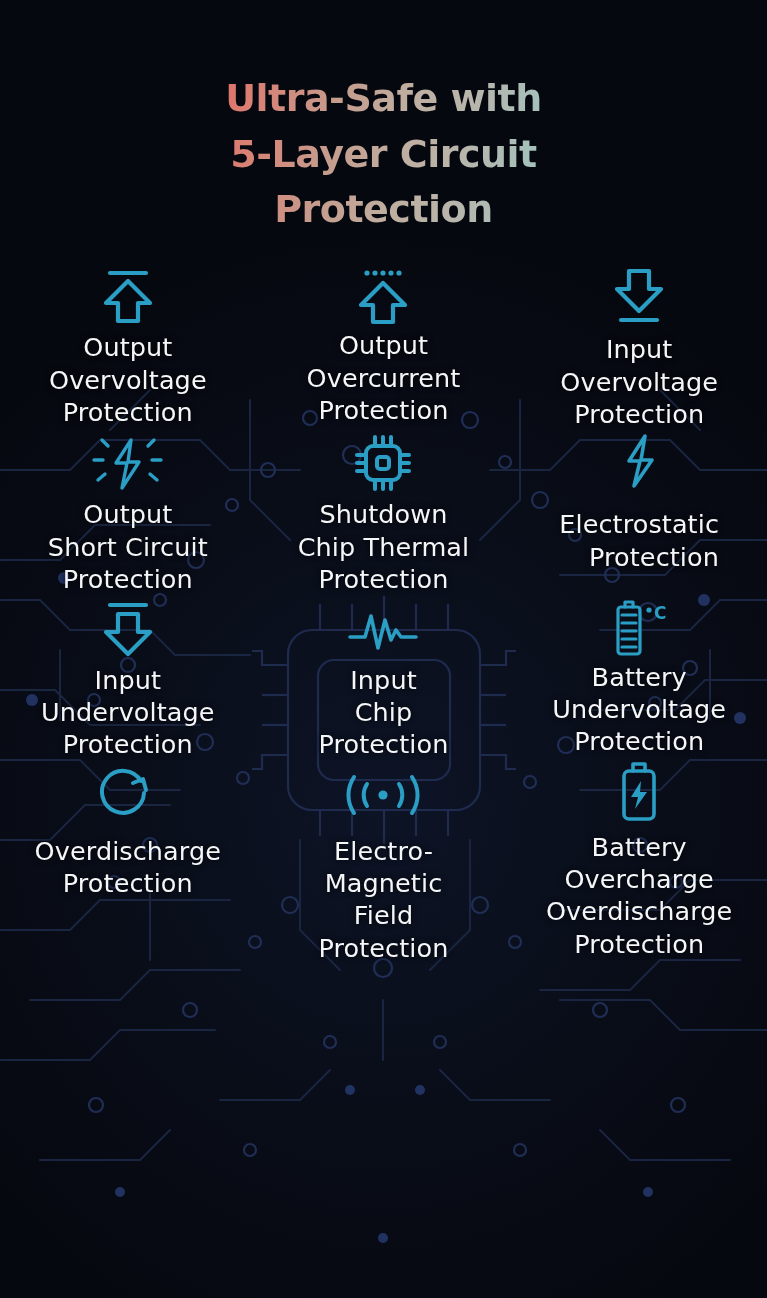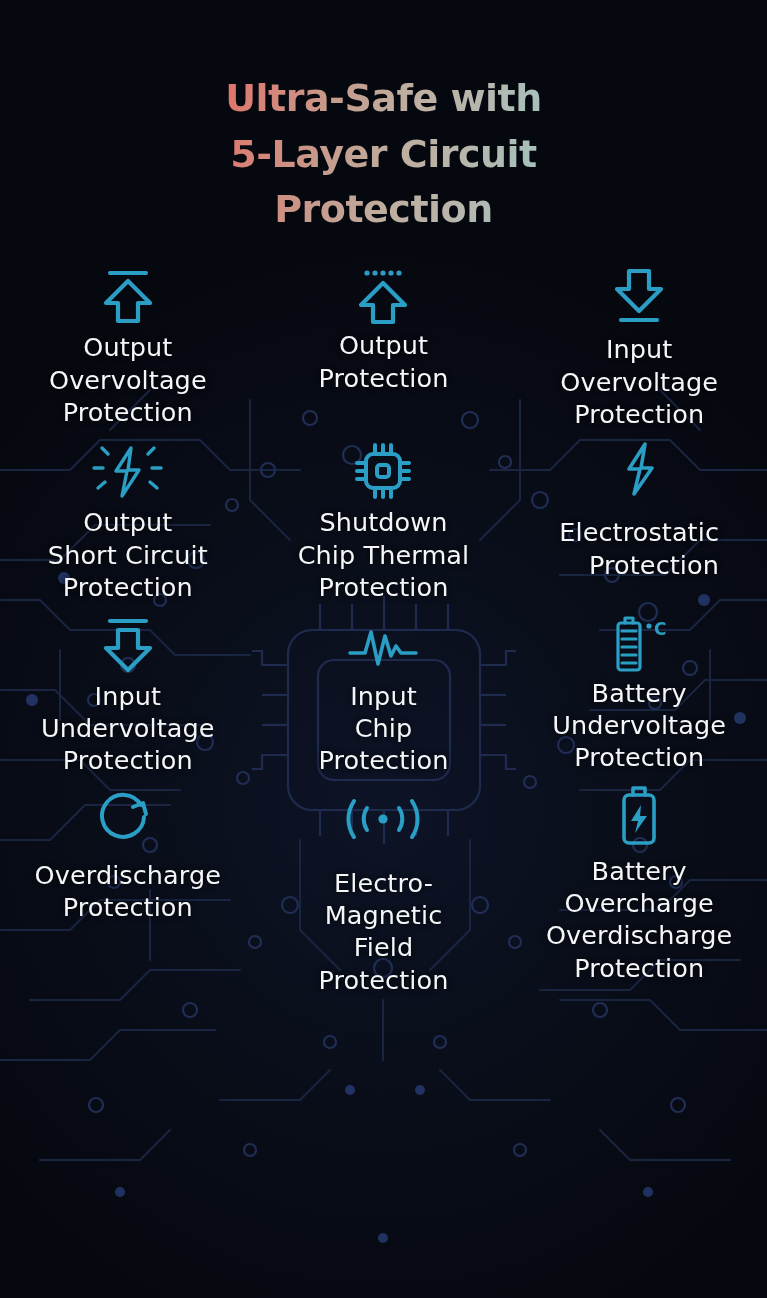--- a/index.html
+++ b/index.html
@@ -49,21 +49,21 @@
     color:transparent;
     -webkit-text-fill-color:transparent;
   }
   .headline span{display:block;}
   
   .grid{
     position:relative;z-index:5;
     display:grid;
     grid-template-columns:repeat(3,1fr);
     grid-template-rows:repeat(4,auto);
-    row-gap:8px;
+    row-gap:0;
     margin-top:18px;
   }
   .cell{
     display:flex;
     flex-direction:column;
     align-items:center;
     padding:0 2px;
   }
   .cell .icon{
     height:62px;
@@ -81,21 +81,21 @@
     letter-spacing:.1px;
     text-shadow:0 0 6px rgba(0,0,0,.9);
   }
   
   .c-oc .icon{margin-bottom:4px;}
   .c-ip .icon{margin-bottom:8px;}
   .c-es .icon{align-items:center;}
   .c-es .label{margin-top:10px;text-align:right;}
   .c-bt .icon{margin-bottom:3px;}
   .c-od .label{margin-top:6px;}
-  .c-emf .label{margin-top:14px;}
+  .c-emf .label{margin-top:6px;}
   .c-boc .label{margin-top:2px;}
 </style>
 </head>
 <body>
 
 <div id="root">
 
   <svg class="bg-circuit" viewBox="0 0 767 1298">
     <g stroke="#1b2744" stroke-width="2" fill="none" stroke-linecap="round" stroke-linejoin="round">
 
@@ -247,20 +247,21 @@
               <circle cx="38" cy="6" r="2.6"></circle>
             <circle cx="46" cy="6" r="2.6"></circle>
           </g>
           <g stroke="#2a9ec4" stroke-width="4.2" fill="none" stroke-linejoin="round" stroke-linecap="round">
             <path d="M30 16 L52 38 L40 38 L40 55 L20 55 L20 38 L8 38 Z"></path>
           </g>
         </svg>
       </div>
       <div class="label">
         <div>Output</div>
+        <div>Overcurrent</div>
         <div>Protection</div>
       </div>
     </div>
 
     <div class="cell row1 c-ip">
       <div class="icon">
         <svg width="60" height="58" viewBox="0 0 60 58">
           <g stroke="#2a9ec4" stroke-width="4.2" fill="none" stroke-linejoin="round" stroke-linecap="round">
             <path d="M30 44 L52 22 L40 22 L40 4 L20 4 L20 22 L8 22 Z"></path>
             <line x1="12" y1="53" x2="48" y2="53"></line>

